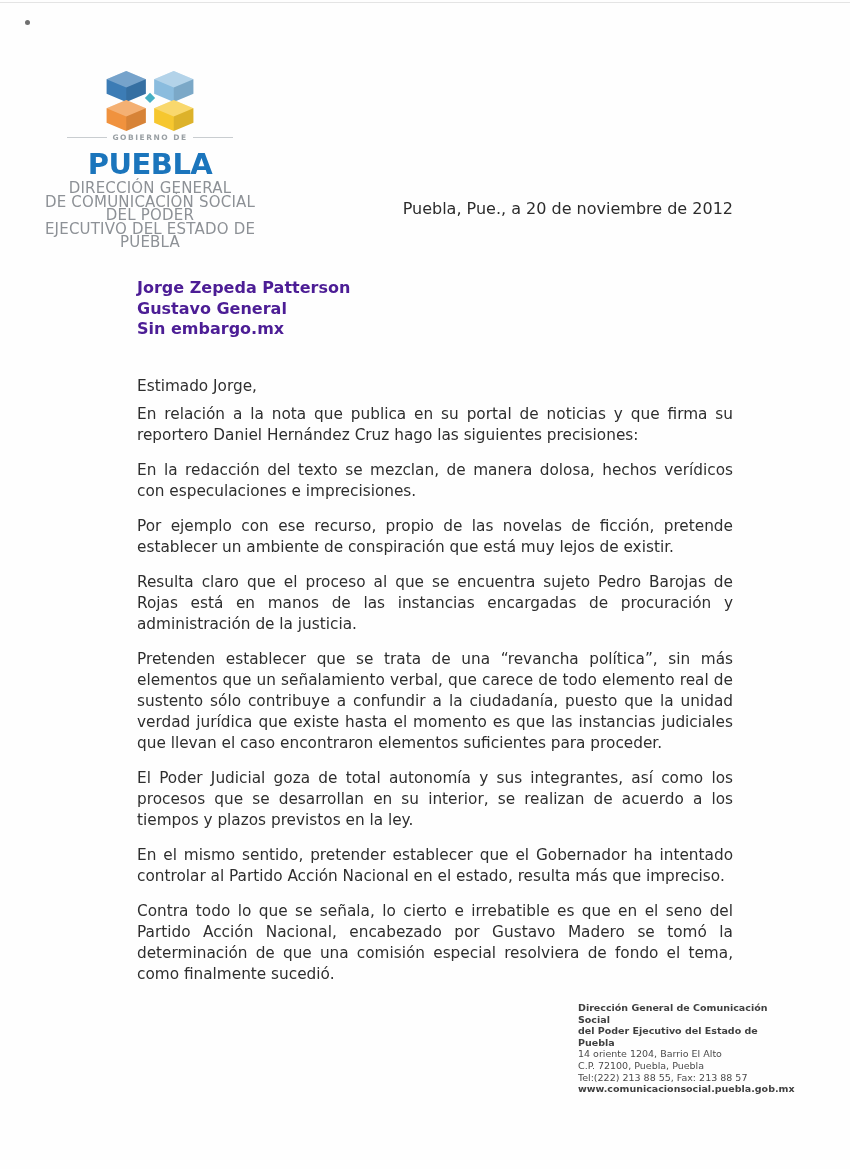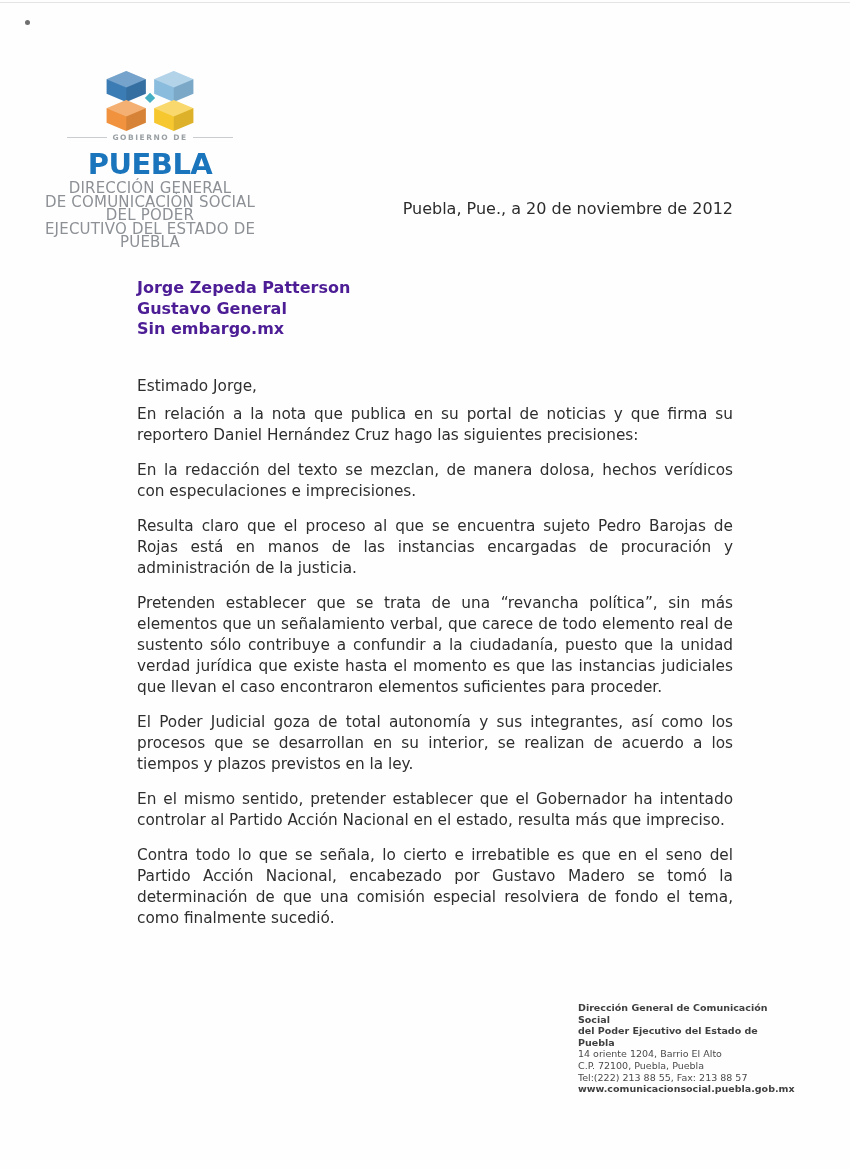--- a/index.html
+++ b/index.html
@@ -168,20 +168,21 @@
     <div>Jorge Zepeda Patterson</div>
     <div>Gustavo General</div>
     <div>Sin embargo.mx</div>
   </div>
 
   <div class="salutation">Estimado Jorge,</div>
 
   <div class="body-text">
     <p>En relación a la nota que publica en su portal de noticias y que firma su reportero Daniel Hernández Cruz hago las siguientes precisiones:</p>
     <p>En la redacción del texto se mezclan, de manera dolosa, hechos verídicos con especulaciones e imprecisiones.</p>
+    <p>Por ejemplo con ese recurso, propio de las novelas de ficción, pretende establecer un ambiente de conspiración que está muy lejos de existir.</p>
     <p>Resulta claro que el proceso al que se encuentra sujeto Pedro Barojas de Rojas está en manos de las instancias encargadas de procuración y administración de la justicia.</p>
     <p>Pretenden establecer que se trata de una “revancha política”, sin más elementos que un señalamiento verbal, que carece de todo elemento real de sustento sólo contribuye a confundir a la ciudadanía, puesto que la unidad verdad jurídica que existe hasta el momento es que las instancias judiciales que llevan el caso encontraron elementos suficientes para proceder.</p>
     <p>El Poder Judicial goza de total autonomía y sus integrantes, así como los procesos que se desarrollan en su interior, se realizan de acuerdo a los tiempos y plazos previstos en la ley.</p>
     <p>En el mismo sentido, pretender establecer que el Gobernador ha intentado controlar al Partido Acción Nacional en el estado, resulta más que impreciso.</p>
     <p>Contra todo lo que se señala, lo cierto e irrebatible es que en el seno del Partido Acción Nacional, encabezado por Gustavo Madero se tomó la determinación de que una comisión especial resolviera de fondo el tema, como finalmente sucedió.</p>
   </div>
 
   <div class="footer-block">
     <div class="bold">Dirección General de Comunicación Social</div>
     <div class="bold">del Poder Ejecutivo del Estado de Puebla</div>

